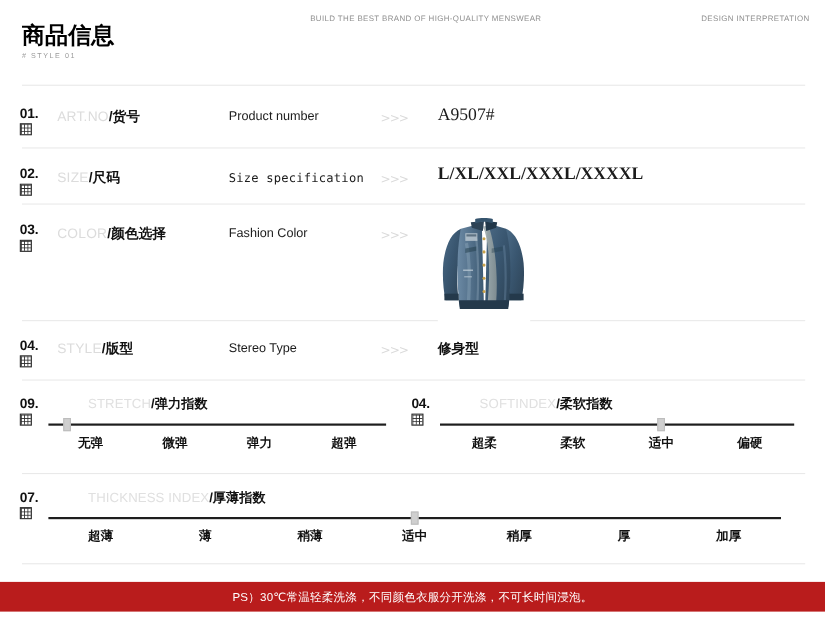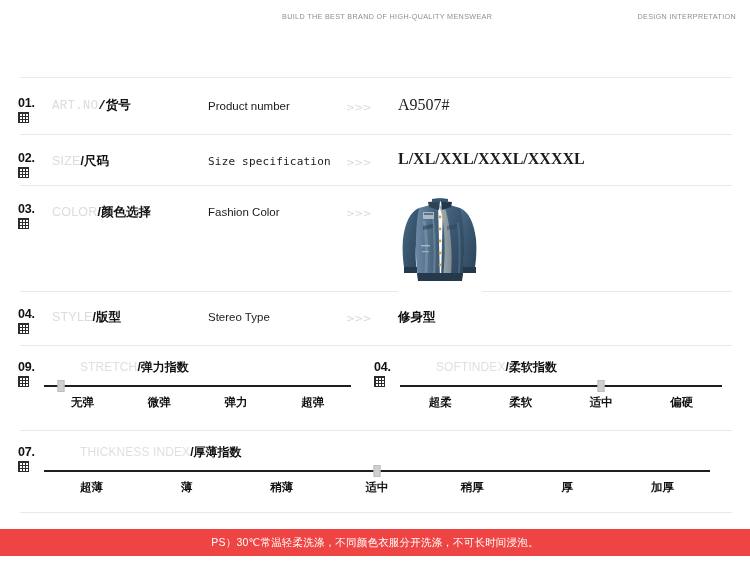--- a/index.html
+++ b/index.html
@@ -229,21 +229,21 @@
     white-space: nowrap;
   }
 
   
   .footer {
     position: absolute;
     left: 0;
     bottom: 14px;
     width: 750px;
     height: 27px;
-    background: #ef4444;
+    background: #b91c1c;
     display: flex;
     align-items: center;
     justify-content: center;
   }
   .footer .ps {
     color: #ffffff;
     font-size: 10.5px;
     letter-spacing: 0.2px;
     white-space: nowrap;
   }
@@ -251,35 +251,39 @@
 </head>
 <body>
 
 <div class="page">
 
   <div class="topbar">
     <span class="tagline">BUILD THE BEST BRAND OF HIGH-QUALITY MENSWEAR</span>
     <span class="design">DESIGN INTERPRETATION</span>
   </div>
 
+  <div class="titleblock">
+    <div class="maintitle">商品信息</div>
+    <div class="subtitle"># STYLE 01</div>
+  </div>
 
   <div class="hr" style="top:77px;"></div>
   <div class="hr" style="top:134px;"></div>
   <div class="hr" style="top:185px;"></div>
   <div class="hr" style="top:291px;"></div>
   <div class="hr" style="top:345px;"></div>
   <div class="hr" style="top:430px;"></div>
   <div class="hr" style="top:512px;"></div>
 
   <div class="row" style="top:97px;">
     <div class="idx">
       <div class="num">01.</div>
       <div class="gridicon"></div>
     </div>
-    <div class="lbl-en-cn" style="top:3px;font-family:Liberation Mono, monospace;">
+    <div class="lbl-en-cn" style="top:3px;">
       <span class="en">ART.NO</span><span class="cn">/货号</span>
     </div>
     <div class="midlabel" style="top:4px;">Product number</div>
     <div class="chev" style="top:5px;">&gt;&gt;&gt;</div>
     <div class="value serif" style="top:0px;">A9507#</div>
   </div>
 
   <div class="row" style="top:152px;">
     <div class="idx">
       <div class="num">02.</div>

